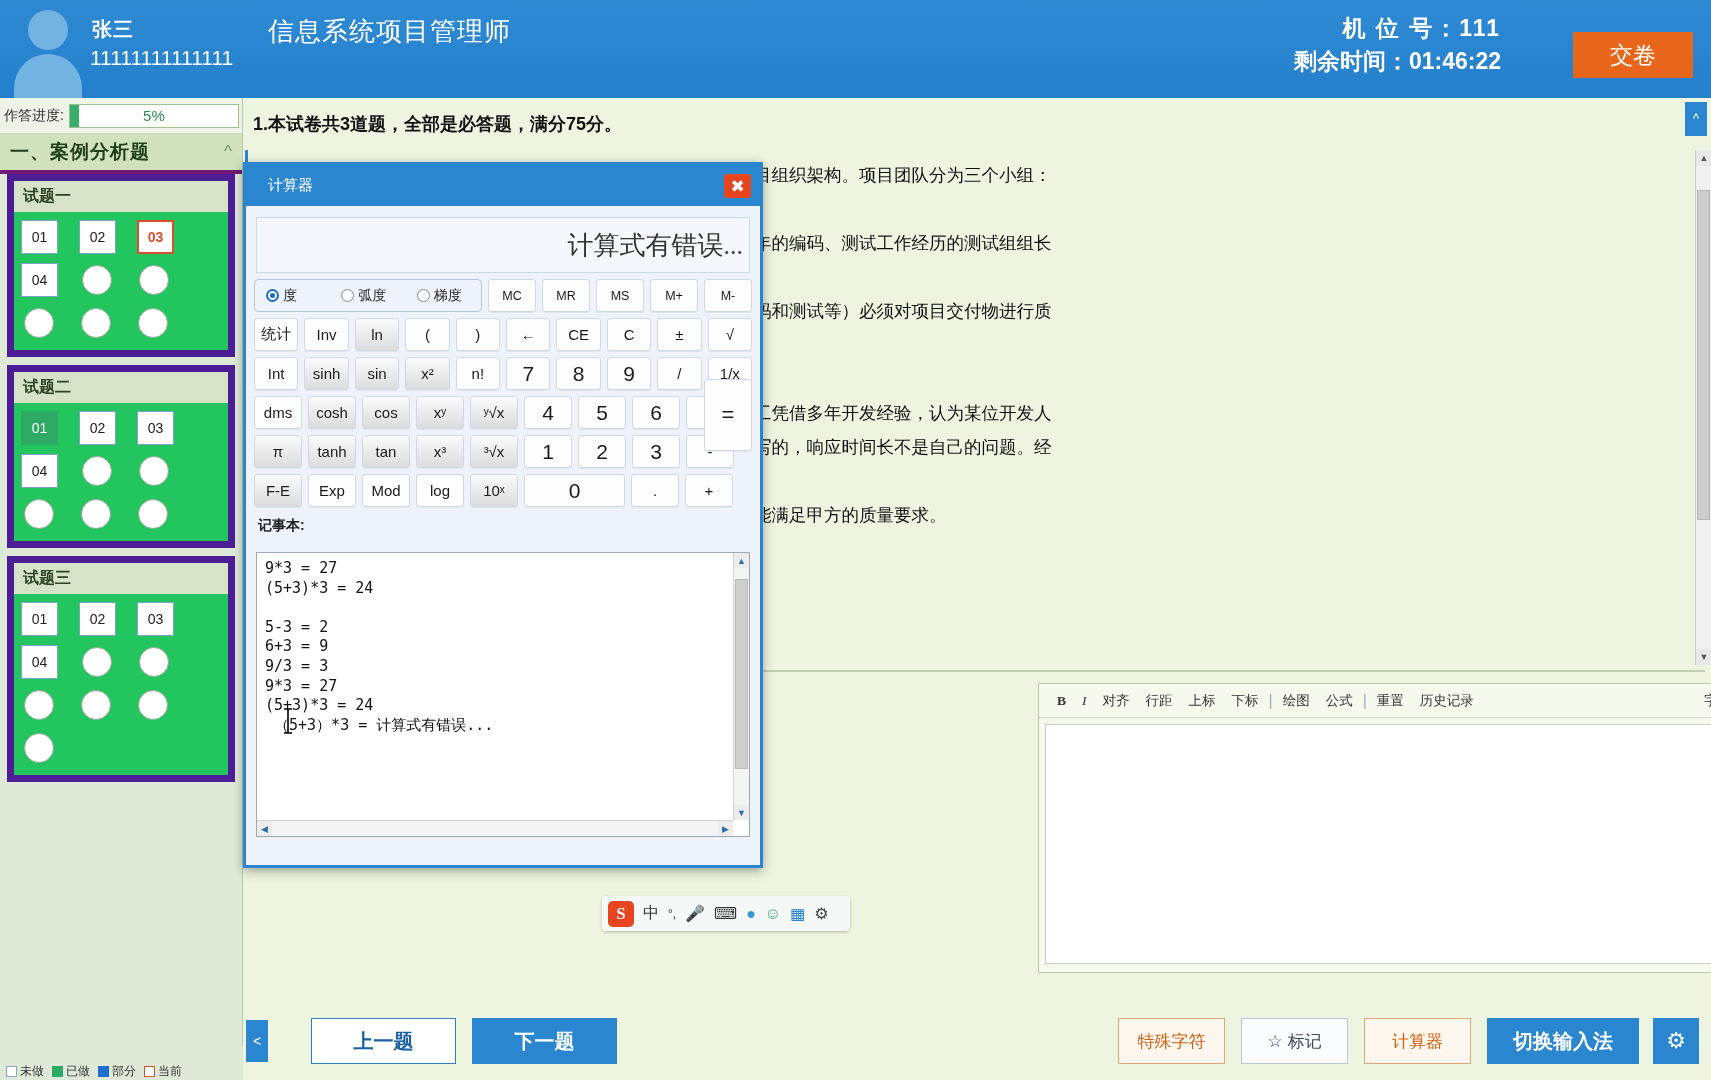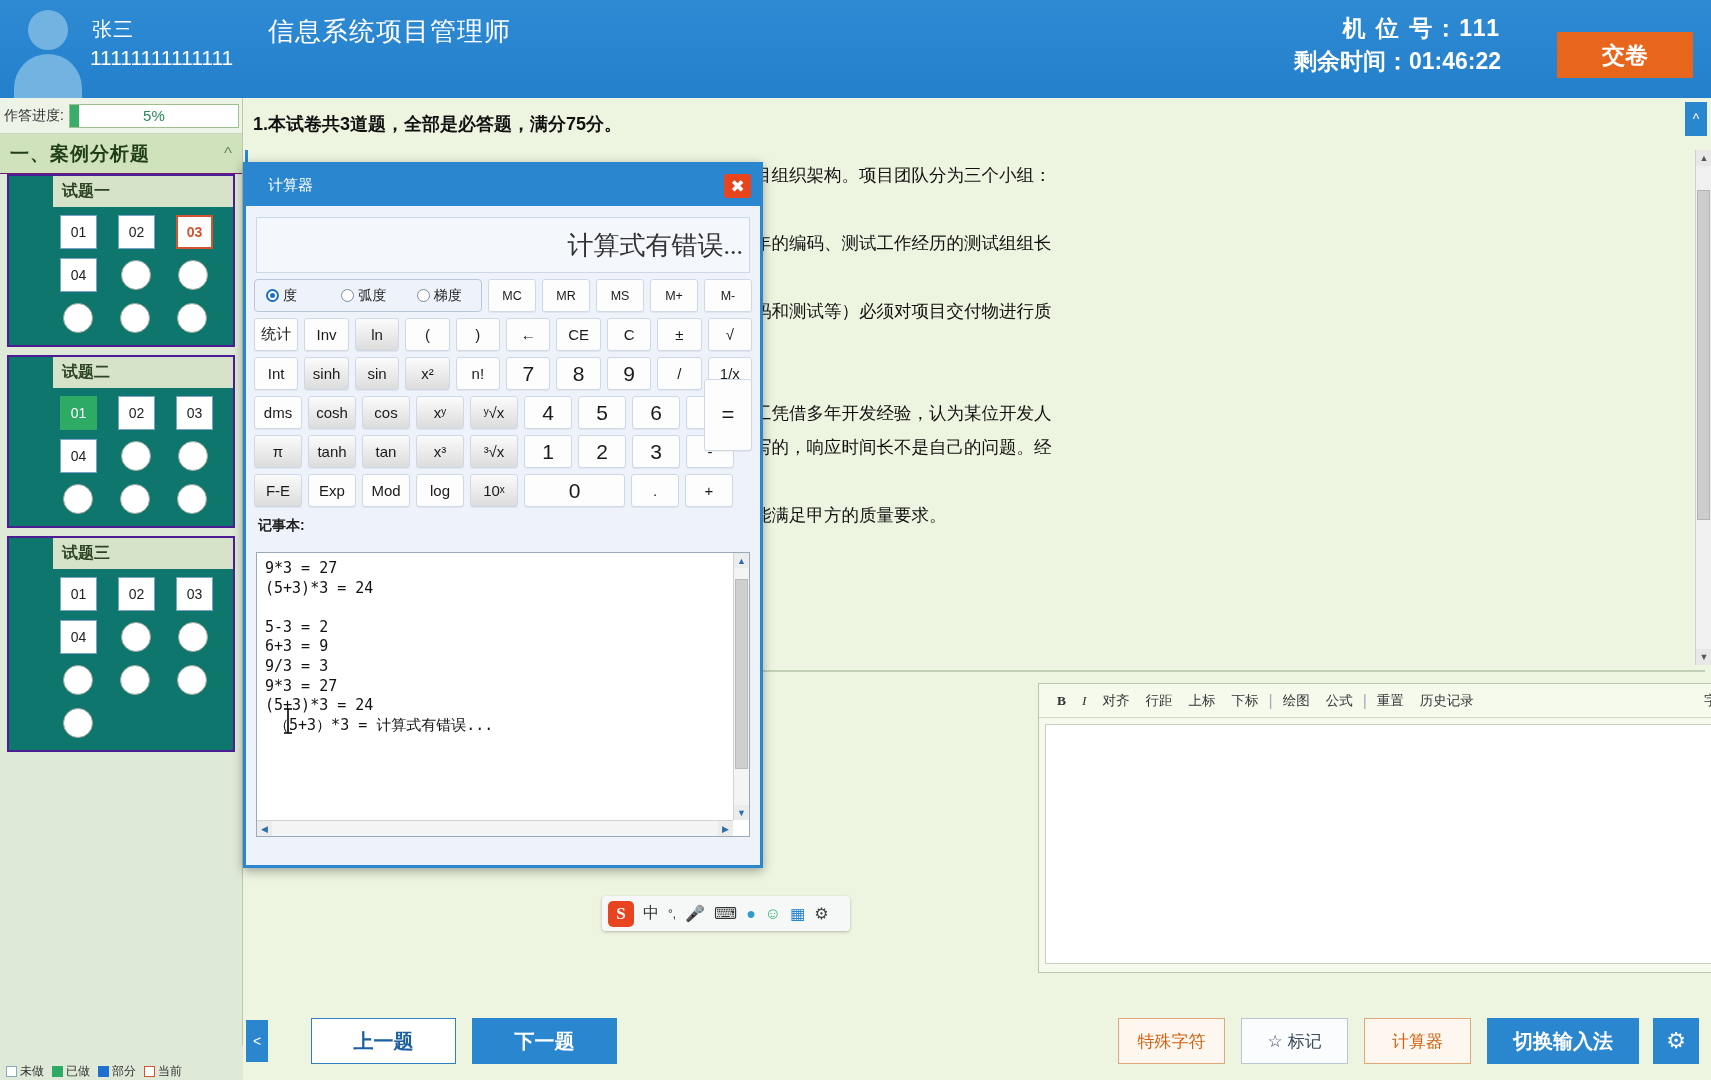--- a/index.html
+++ b/index.html
@@ -16,52 +16,52 @@
     background:#2b86d0;
     background:linear-gradient(180deg,#2f8ad4 0%,#2480cb 100%);
     overflow:hidden;
   }
   #avatar { position:absolute; left:8px; top:4px; width:78px; height:92px; }
   #avatar .head { position:absolute; left:20px; top:6px; width:40px; height:40px;
      border-radius:50%; background:#72b3e2; }
   #avatar .body { position:absolute; left:6px; top:50px; width:68px; height:60px;
      border-radius:34px 34px 0 0; background:#72b3e2; }
   #user-name { position:absolute; left:92px; top:16px; color:#fff; font-size:20px;
-     font-weight:normal; letter-spacing:1px;}
+     font-weight:bold; letter-spacing:1px;}
   #user-id { position:absolute; left:90px; top:46px; color:#fff; font-size:21px; letter-spacing:0px;}
   #exam-title { position:absolute; left:268px; top:14px; color:#fff; font-size:26px;
      font-weight:normal; letter-spacing:1px; }
   #seat-no { position:absolute; right:210px; top:13px; color:#fff; font-size:23px;
      font-weight:bold; white-space:nowrap; letter-spacing:2px;}
   #time-left { position:absolute; right:210px; top:46px; color:#fff; font-size:23px;
      font-weight:bold; white-space:nowrap; }
-  #submit-btn { position:absolute; right:18px; top:32px; width:136px; height:46px;
-     background:#e8661b; color:#fff; font-size:23px; font-weight:bold; border:0;
+  #submit-btn { position:absolute; right:18px; top:32px; width:120px; height:46px;
+     background:#e8661b; color:#fff; font-size:23px; font-weight:normal; border:0;
      display:flex; align-items:center; justify-content:center; cursor:pointer; }
 
   
   #sidebar {
     position:absolute; left:0; top:98px; width:243px; height:982px;
     background:#dfe9d8; border-right:1px solid #b9c9ae;
   }
   #progress-row { height:36px; display:flex; align-items:center;
     background:#eef3e8; border-bottom:1px solid #cbd8c0; padding-left:4px; }
   #progress-label { font-size:14px; color:#333; white-space:nowrap; }
   #progress-bar { position:relative; margin-left:5px; width:170px; height:24px;
     background:#fff; border:1px solid #9fbf8f; }
   #progress-fill { position:absolute; left:0; top:0; bottom:0; width:9px; background:#3aad6b; }
   #progress-text { position:absolute; left:0; right:0; top:2px; text-align:center;
     font-size:15px; color:#2b8a53; }
 
   #section-head { height:40px; background:#cfe2bb; display:flex; align-items:center;
-     padding:0 10px; border-bottom:1px solid #701a75; }
+     padding:0 10px; border-bottom:4px solid #701a75; }
   #section-head .t { font-size:19px; font-weight:bold; color:#1e3d18; letter-spacing:1px;}
   #section-head .chev { margin-left:auto; color:#6d8a5c; font-size:17px; }
 
-  .q-group { margin:0 7px 8px 7px; background:#0f766e; border:2px solid #4c1d95;padding-left:44px; }
+  .q-group { margin:0 7px 8px 7px; background:#22c55e; border:7px solid #4c1d95; }
   .q-group-title { height:31px; background:#d6e3c8; display:flex; align-items:center;
      padding-left:9px; font-size:16px; font-weight:bold; color:#2d4423; }
   .q-items { padding:8px 7px 10px 7px; display:flex; flex-wrap:wrap; gap:9px 21px; }
   .q-box { width:37px; height:34px; border:1px solid #7aa3c7; background:#fff;
      display:flex; align-items:center; justify-content:center; font-size:14px;
      color:#222; cursor:pointer; }
   .q-box.current { border:2px solid #d9502e; color:#d9502e; font-weight:bold; }
   .q-box.done { background:#2daa63; border-color:#2daa63; color:#fff; }
   .q-circle { width:30px; height:30px; border-radius:50%; border:1px solid #9aa79a;
      background:#fff; margin:2px 3px; cursor:pointer; }

